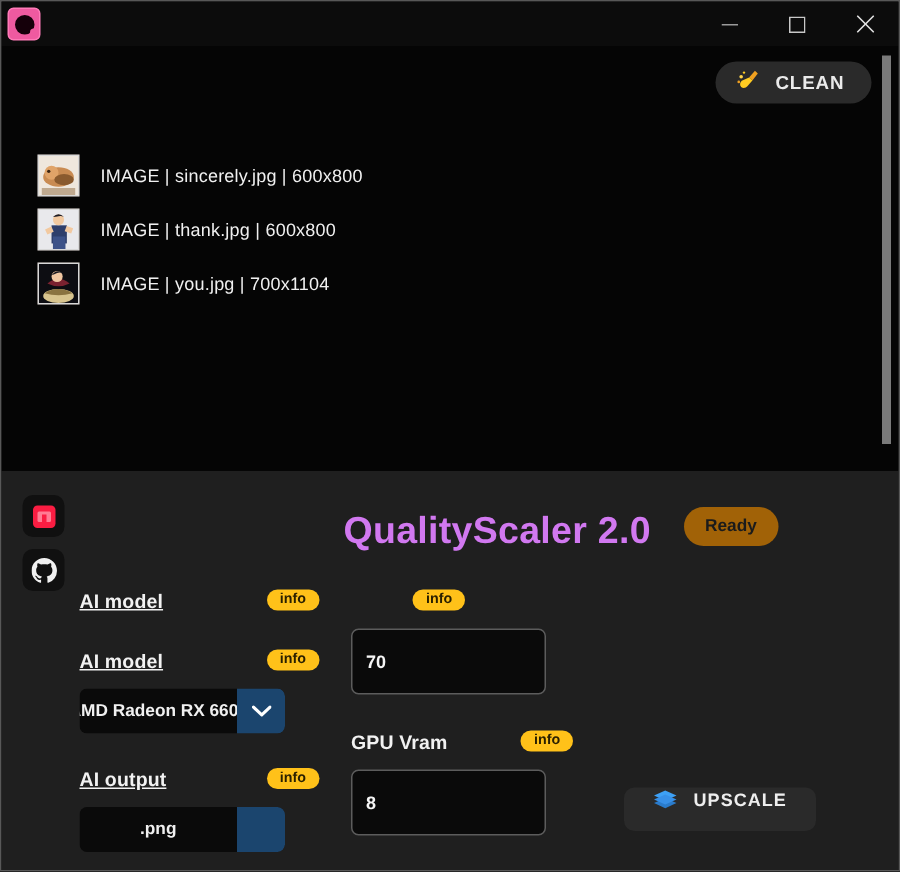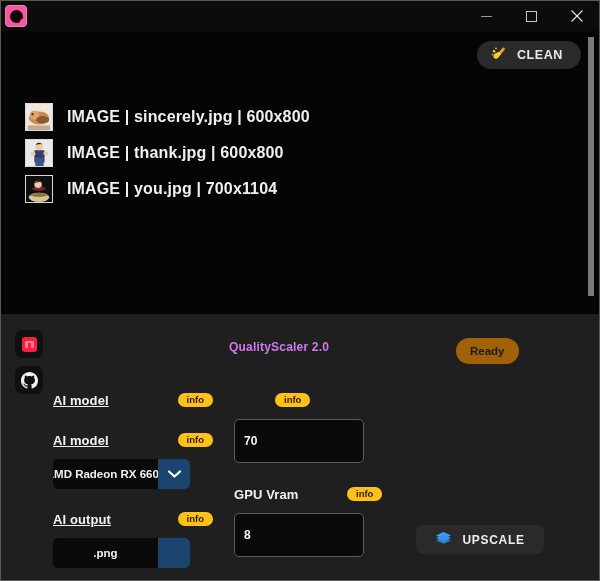--- a/index.html
+++ b/index.html
@@ -135,22 +135,22 @@
     flex: 0 0 28px;
     border: 1px solid #d8d8d8;
     box-sizing: border-box;
     background: #3a2a20;
     overflow: hidden;
     position: relative;
   }
   .file-thumb svg { display: block; width: 100%; height: 100%; }
   .file-label {
     color: #f0f0f0;
-    font-size: 16px;
-    font-weight: bold;
+    font-size: 12px;
+    font-weight: normal;
     letter-spacing: 0.15px;
     white-space: nowrap;
   }
 
   #list-scrollbar {
     position: absolute;
     top: 6px;
     bottom: 18px;
     right: 5px;
     width: 6px;
@@ -214,21 +214,21 @@
     width: 3px;
     height: 5px;
     background: #fa1d42;
   }
 
   #app-title {
     position: absolute;
     left: 228px;
     top: 26px;
     color: #d178f0;
-    font-size: 12px;
+    font-size: 25px;
     font-weight: bold;
     letter-spacing: 0.2px;
   }
   #status-badge {
     position: absolute;
     left: 455px;
     top: 24px;
     background: #a16207;
     color: #1b1b1b;
     border-radius: 13px;
@@ -331,21 +331,21 @@
   #upscale-button {
     position: absolute;
     left: 415px;
     top: 524px;
     width: 128px;
     height: 29px;
     background: #2a2a2a;
     border: none;
     border-radius: 7px;
     display: flex;
-    align-items: center;
+    align-items: flex-start;
     justify-content: center;
     gap: 10px;
     cursor: pointer;
   }
   .upscale-label {
     color: #eeeeee;
     font-size: 12px;
     font-weight: bold;
     letter-spacing: 0.7px;
   }

